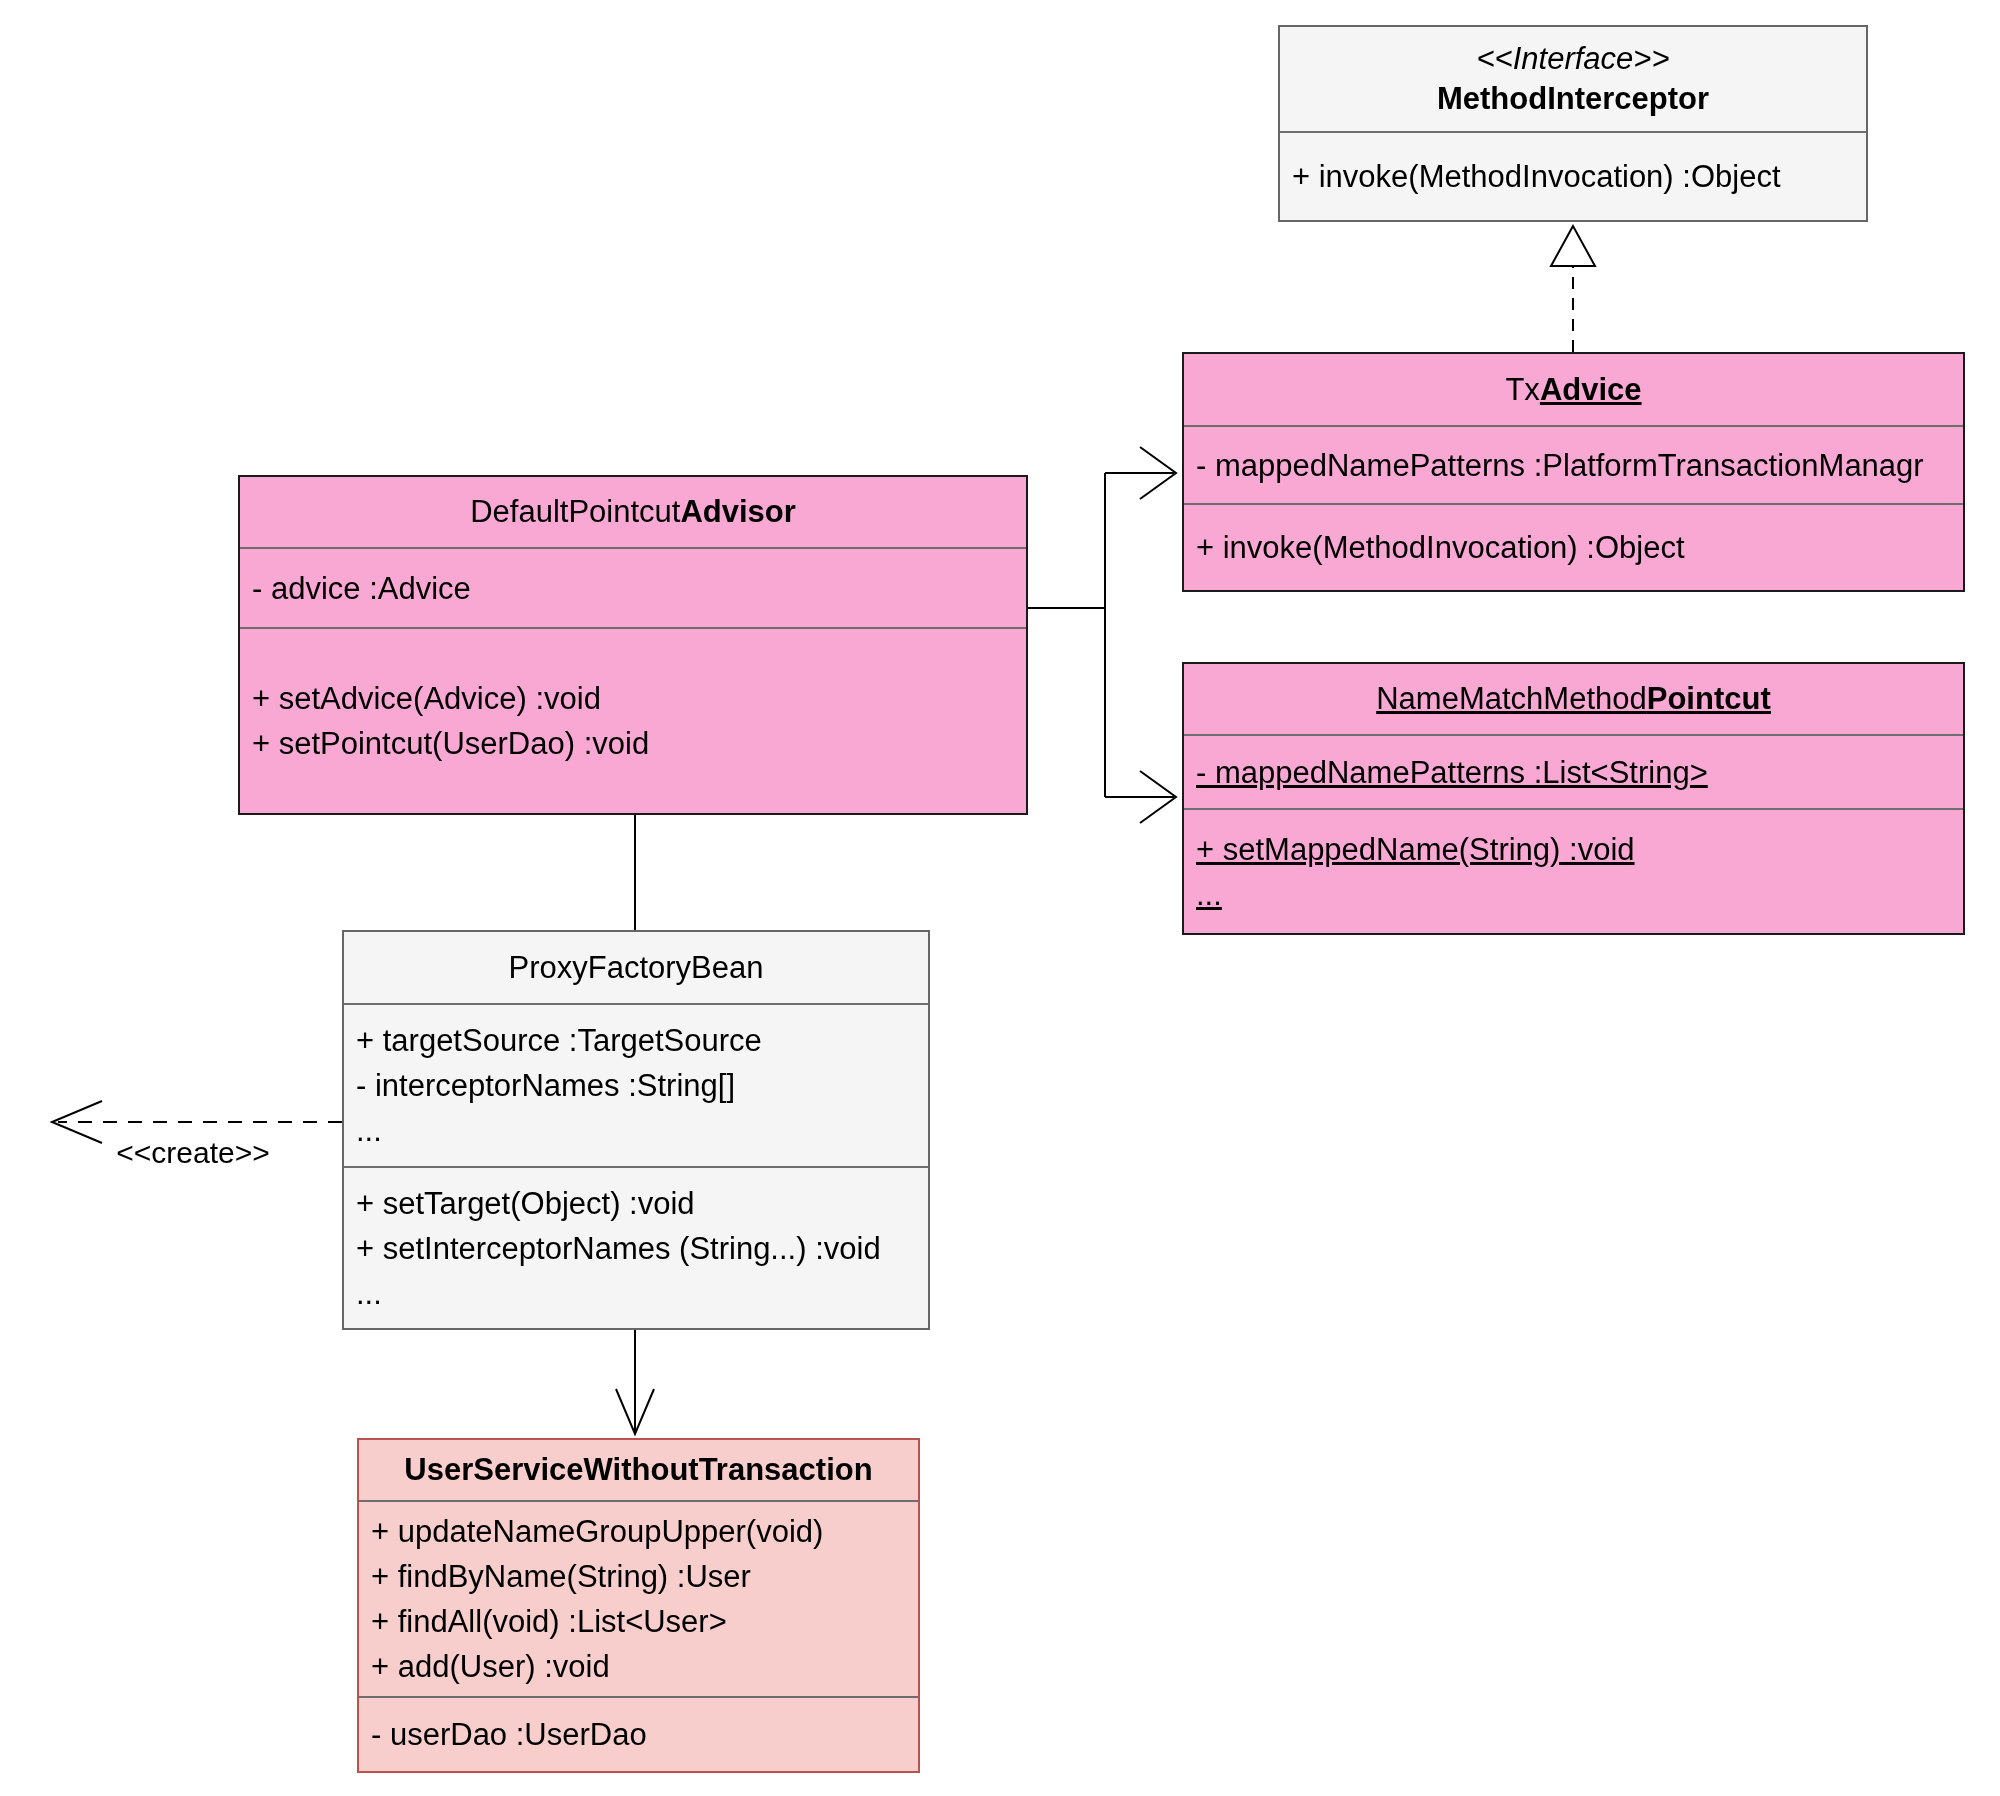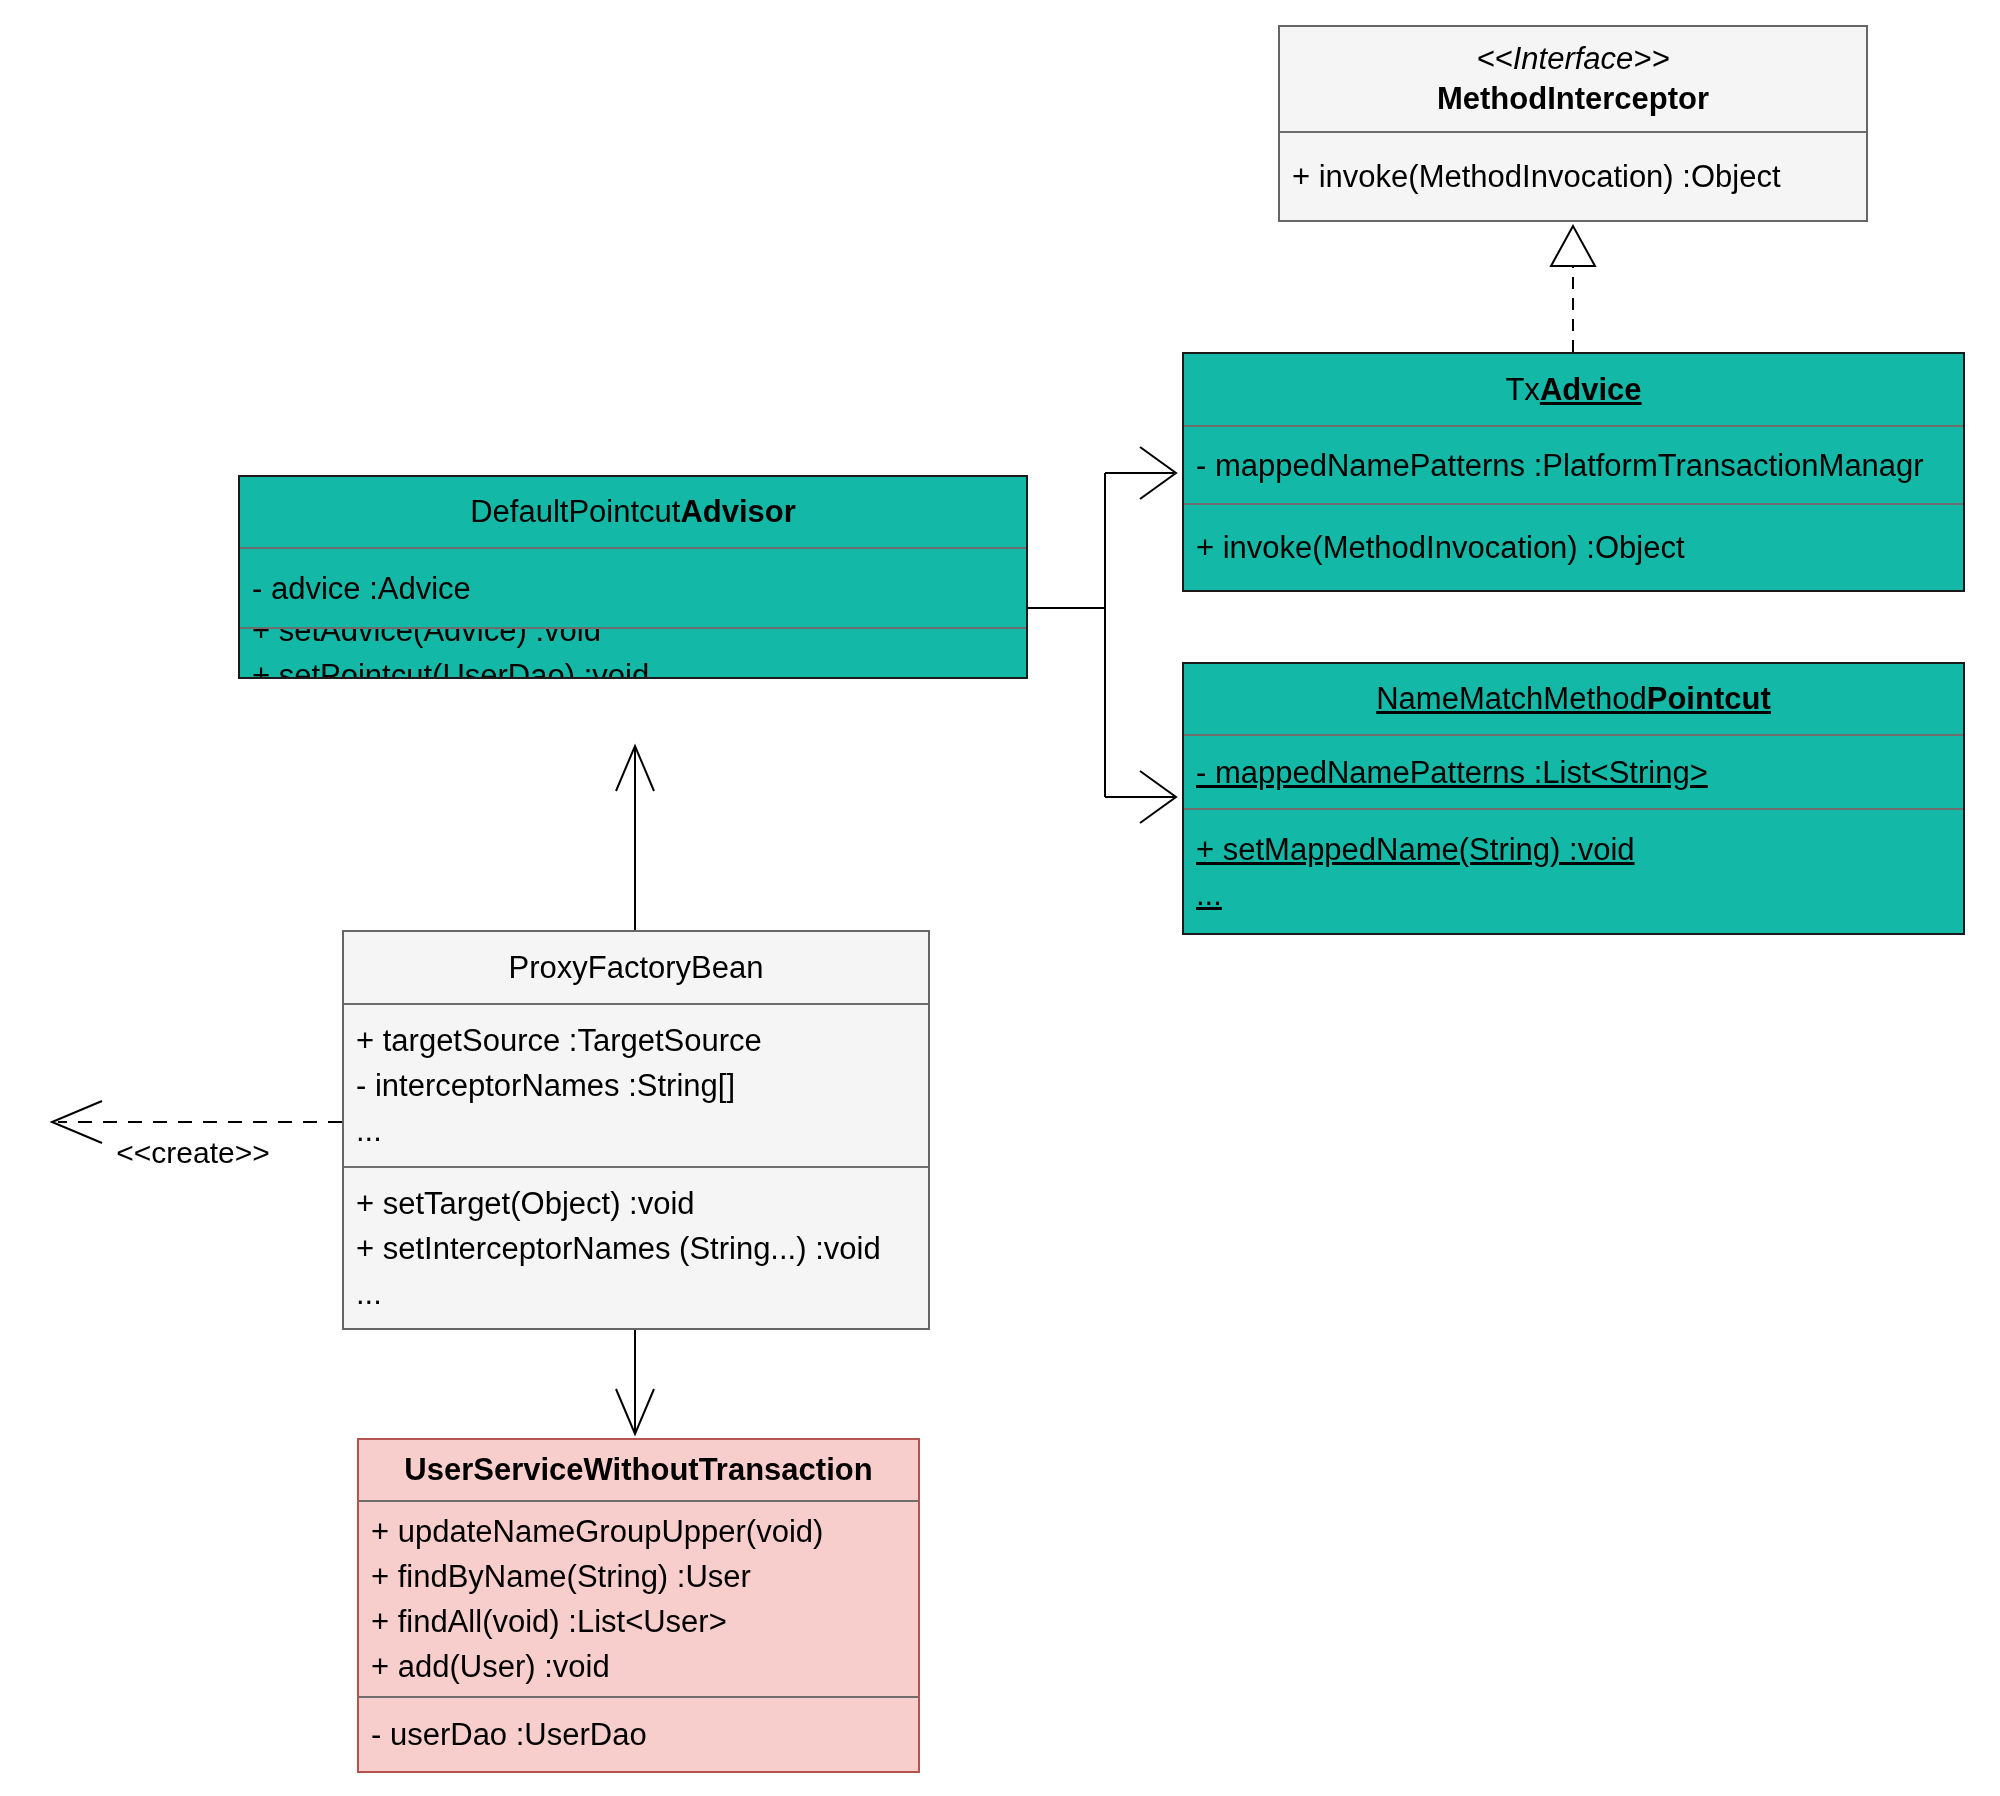--- a/index.html
+++ b/index.html
@@ -5,42 +5,42 @@
   * { box-sizing: border-box; margin: 0; padding: 0; }
   html, body { background: #ffffff; }
   body { font-family: "Liberation Sans", "DejaVu Sans", sans-serif; color: #000; }
 
   #canvas { position: relative; width: 2000px; height: 1796px; background: #ffffff; overflow: hidden; }
 
   #svg-layer { position: absolute; left: 0; top: 0; width: 2000px; height: 1796px; }
 
   .uml-class { position: absolute; display: flex; flex-direction: column; font-size: 31px; }
   .theme-gray  { background: #f5f5f5; border: 2px solid #666666; }
-  .theme-white { background: #14b8a6; border: 2px solid #1a1a1a; justify-content: flex-end; }
+  .theme-white { background: #f9a8d4; border: 2px solid #1a1a1a; justify-content: flex-end; }
   .theme-pink  { background: #f8cecc; border: 2px solid #b85450; }
 
   .compartment { display: flex; flex-direction: column; justify-content: center; padding: 4px 12px; overflow: hidden; }
   .compartment + .compartment { border-top: 2px solid #6e6e6e; }
   .c-title { align-items: center; text-align: center; flex: none; line-height: 40px; }
   .c-members { flex: 1; }
   .line { line-height: 45px; white-space: nowrap; }
   .emph { font-weight: bold; }
   .u { text-decoration: underline; }
   .stereo { font-style: italic; }
   .bold { font-weight: bold; }
 
   
   #class-mi  { left: 1278px; top: 25px;   width: 590px; height: 197px; }
   #class-mi .c-title { height: 104px; }
 
   #class-tx  { left: 1182px; top: 352px;  width: 783px; height: 240px; }
   #class-tx .c-title { height: 71px; }
   #class-tx .c-attrs { height: 78px; }
 
-  #class-dpa { left: 238px;  top: 475px;  width: 790px; height: 204px; }
+  #class-dpa { left: 238px;  top: 475px;  width: 790px; height: 340px; }
   #class-dpa .c-title { height: 70px; }
   #class-dpa .c-attrs { height: 80px; }
 
   #class-nmp { left: 1182px; top: 662px;  width: 783px; height: 273px; text-decoration: underline; }
   #class-nmp .c-title { height: 70px; }
   #class-nmp .c-attrs { height: 74px; }
 
   #class-pfb { left: 342px;  top: 930px;  width: 588px; height: 400px; }
   #class-pfb .c-title { height: 71px; }
   #class-pfb .c-attrs { height: 163px; }

